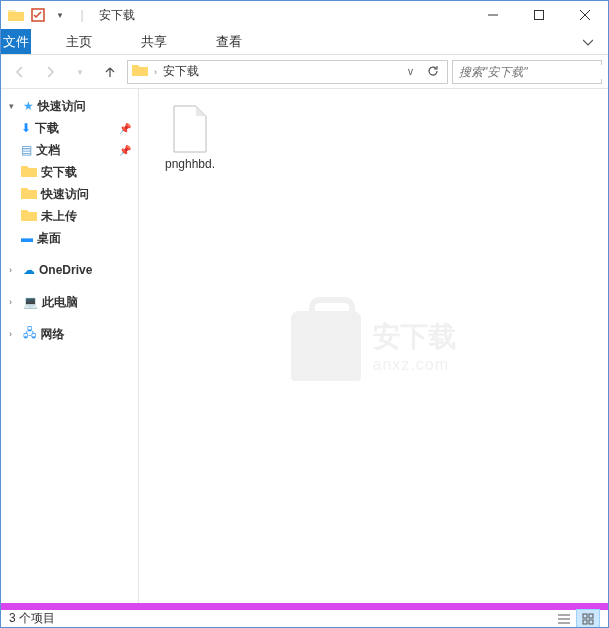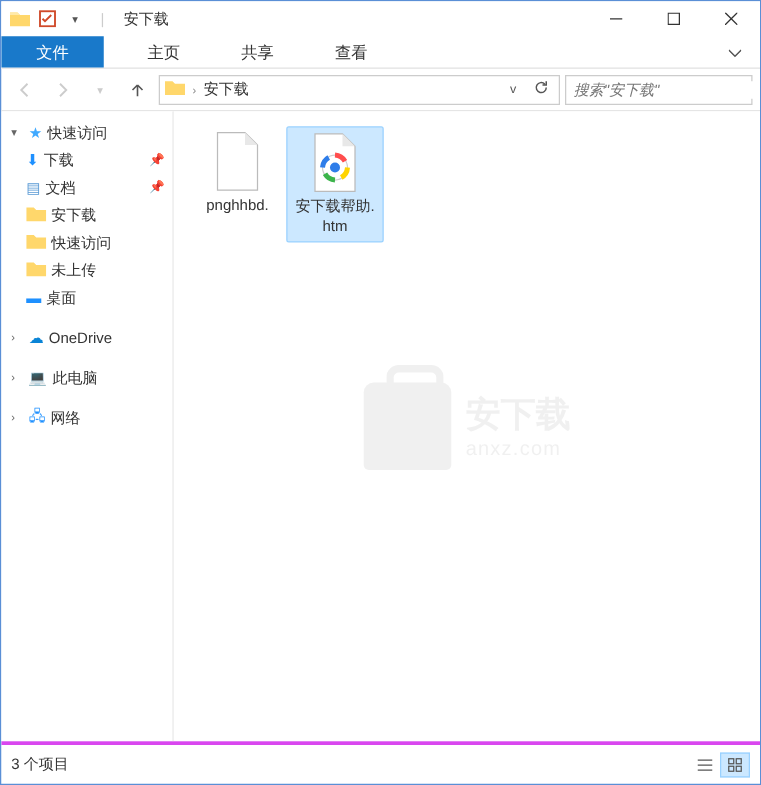--- a/index.html
+++ b/index.html
@@ -8,21 +8,21 @@
 
 .titlebar { height: 28px; display: flex; align-items: center; background: #fff; }
 .titlebar .qat { display: flex; align-items: center; padding-left: 4px; gap: 0; }
 .titlebar .qat .q { width: 22px; height: 22px; display: flex; align-items: center; justify-content: center; }
 .titlebar .title { margin-left: 6px; color: #333; }
 .titlebar .spacer { flex: 1; }
 .titlebar .winbtn { width: 46px; height: 28px; display: flex; align-items: center; justify-content: center; color: #333; }
 
 
 .ribbon { height: 26px; display: flex; border-bottom: 1px solid #e1e1e1; background: #fff; }
-.ribbon .file { background: #1979ca; color: #fff; padding: 0 28px; display: flex; align-items: center; font-size: 13px; }
+.ribbon .file { background: #1979ca; color: #fff; padding: 0 2px; display: flex; align-items: center; font-size: 13px; }
 .ribbon .tab { padding: 0 14px; display: flex; align-items: center; color: #333; font-size: 13px; margin-left: 21px; }
 .ribbon .rspacer { flex: 1; }
 .ribbon .help { width: 40px; display: flex; align-items: center; justify-content: center; }
 
 
 .addrbar { height: 34px; display: flex; align-items: center; padding: 4px 6px; gap: 4px; border-bottom: 1px solid #e5e5e5; }
 .navbtn { width: 26px; height: 26px; display: flex; align-items: center; justify-content: center; color: #888; border-radius: 2px; }
 .navbtn.disabled { color: #ccc; }
 .addrbox { flex: 1; height: 24px; border: 1px solid #ccc; display: flex; align-items: center; padding: 0 4px; gap: 6px; background: #fff; }
 .addrbox .crumb { color: #333; }
@@ -30,40 +30,40 @@
 .addrbox .aspacer { flex: 1; }
 .addrbox .ddbtn { color: #555; font-size: 10px; padding: 0 4px; }
 .searchbox { width: 150px; height: 24px; border: 1px solid #ccc; display: flex; align-items: center; padding: 0 6px; color: #888; gap: 6px; }
 .searchbox input { border: none; outline: none; flex: 1; font-size: 12px; color: #333; font-style: italic; }
 
 
 .mainarea { flex: 1; display: flex; overflow: hidden; position: relative; }
 .sidebar { width: 138px; border-right: 1px solid #e5e5e5; background: #fff; padding-top: 6px; overflow: hidden; }
 .tree-item { display: flex; align-items: center; height: 22px; padding-left: 8px; gap: 4px; color: #333; white-space: nowrap; }
 .tree-item .chev { width: 10px; color: #666; font-size: 9px; }
-.tree-item .tlabel { font-size: 12px; }
+.tree-item .tlabel { font-size: 12px; font-weight: bold; }
 .tree-indent { padding-left: 20px; }
 .tree-gap { height: 10px; }
 
-.content { flex: 1; position: relative; background: #fff; padding: 12px; display: flex; align-items: flex-start; gap: 0; }
+.content { flex: 1; position: relative; background: #fff; padding: 12px; display: flex; align-items: flex-start; gap: 0; justify-content: space-between; }
 .fileitem { width: 78px; display: flex; flex-direction: column; align-items: center; text-align: center; padding: 4px; border-radius: 2px; }
 .fileitem.selected { background: #cce8ff; border: 1px solid #99d1ff; }
 .fileitem .ficon { width: 48px; height: 48px; display: flex; align-items: center; justify-content: center; margin-bottom: 4px; }
 .fileitem .flabel { font-size: 12px; color: #333; word-break: break-all; line-height: 1.3; }
 
 
 .watermark { position: absolute; top: 50%; left: 50%; transform: translate(-50%, -50%); opacity: 0.12; pointer-events: none; display: flex; align-items: center; gap: 12px; }
 .watermark .wm-icon { width: 70px; height: 70px; background: #888; border-radius: 8px 8px 4px 4px; position: relative; }
 .watermark .wm-icon::before { content:''; position:absolute; top:-14px; left:18px; width:34px; height:20px; border:6px solid #888; border-bottom:none; border-radius:10px 10px 0 0; }
 .watermark .wm-text { color: #888; }
 .watermark .wm-text .l1 { font-size: 28px; font-weight: bold; }
 .watermark .wm-text .l2 { font-size: 16px; letter-spacing: 1px; }
 
 
-.statusbar { height: 34px; border-top: 3px solid #d946ef; display: flex; align-items: center; padding: 0 8px; font-size: 12px; color: #333; }
+.statusbar { height: 24px; border-top: 7px solid #d946ef; display: flex; align-items: center; padding: 0 8px; font-size: 12px; color: #333; }
 .statusbar .sspacer { flex: 1; }
 .statusbar .viewbtn { width: 24px; height: 20px; display: flex; align-items: center; justify-content: center; color: #555; border: 1px solid transparent; }
 .statusbar .viewbtn.active { background: #cce8ff; border-color:#99d1ff; }
 
 
 .folder-ico { width:16px; height:14px; }
 .star-ico { color:#40a9ff; }
 .blue-ico { color:#1e90ff; }
 </style>
 </head>
@@ -225,35 +225,20 @@
     <div class="fileitem">
       <div class="ficon">
         <svg width="40" height="48" viewBox="0 0 40 48">
             <path fill="#fff" stroke="#bbb" d="M4 1h22l10 10v36H4z"></path>
             <path fill="#e8e8e8" d="M26 1v10h10z"></path>
           </svg>
       </div>
       <div class="flabel">pnghhbd.</div>
     </div>
 
-    <div class="fileitem selected">
-      <div class="ficon">
-        <svg width="40" height="48" viewBox="0 0 40 48">
-            <path fill="#fff" stroke="#bbb" d="M4 1h22l10 10v36H4z"></path>
-            <path fill="#e8e8e8" d="M26 1v10h10z"></path>
-        <circle cx="20" cy="28" r="10" fill="none" stroke="#ccc"></circle>
-        <path d="M20 18 A10 10 0 0 1 28 23" stroke="#ff4d4d" stroke-width="4" fill="none"></path>
-        <path d="M30 28 A10 10 0 0 1 25 36" stroke="#ffd400" stroke-width="4" fill="none"></path>
-        <path d="M20 38 A10 10 0 0 1 12 33" stroke="#3cb44b" stroke-width="4" fill="none"></path>
-        <path d="M10 28 A10 10 0 0 1 15 20" stroke="#2e7de9" stroke-width="4" fill="none"></path>
-        <circle cx="20" cy="28" r="4" fill="#2e7de9"></circle>
-          </svg>
-      </div>
-      <div class="flabel">安下载帮助.htm</div>
-    </div>
 
   </div>
 </div>
 
 <div class="statusbar">
   <span>3 个项目</span>
   <div class="sspacer"></div>
   <div class="viewbtn">
       <svg width="12" height="12">
         <line x1="0" y1="2" x2="12" y2="2" stroke="currentColor"></line>

